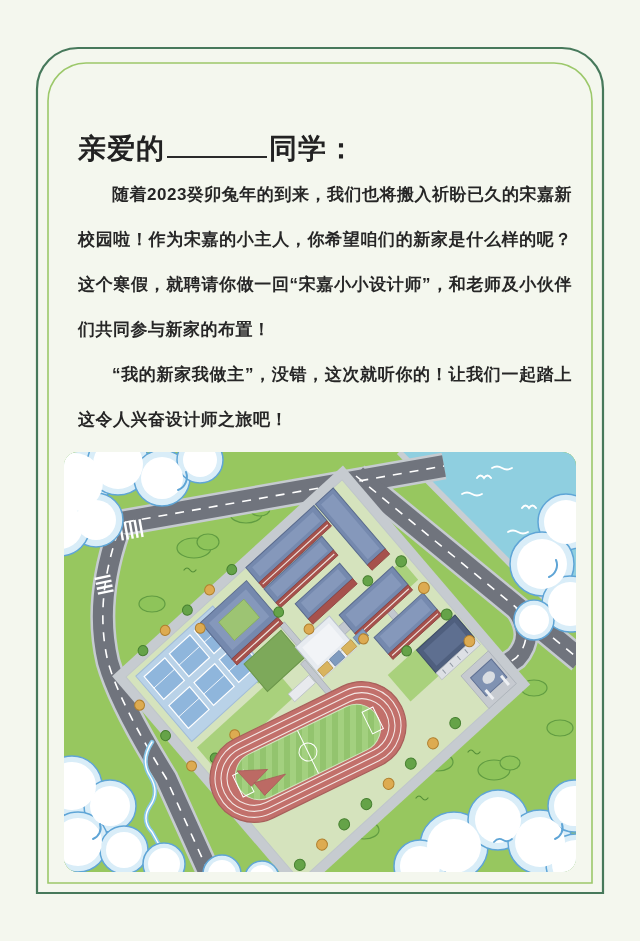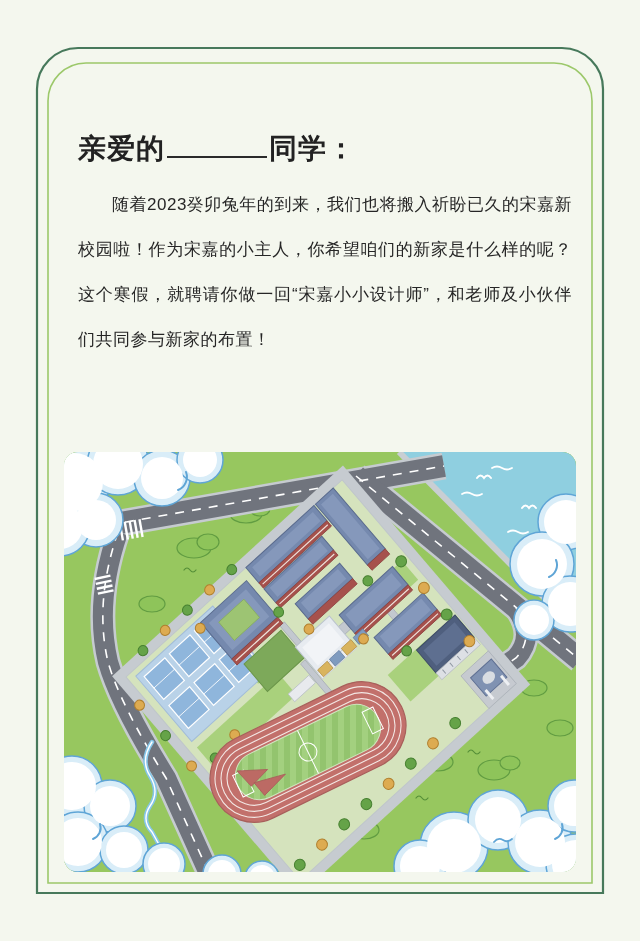--- a/index.html
+++ b/index.html
@@ -10,22 +10,22 @@
   }
   .frame-svg{position:absolute;left:0;top:0;width:640px;height:941px;pointer-events:none;}
   .greeting{
     position:absolute;left:78px;top:130px;
     font-size:28px;font-weight:bold;color:#222;letter-spacing:1px;white-space:nowrap;
   }
   .blank{
     display:inline-block;width:100px;border-bottom:2.5px solid #2a2a2a;margin:0 2px;
   }
   .letter-body{
-    position:absolute;left:78px;top:182px;width:494px;
-    font-size:17px;font-weight:normal;color:#262626;line-height:45px;
+    position:absolute;left:78px;top:172px;width:494px;
+    font-size:17px;font-weight:bold;color:#262626;line-height:45px;
     text-align:justify;letter-spacing:.5px;
   }
   .letter-body p{margin:0;text-indent:2em;}
   .illustration{
     position:absolute;left:64px;top:452px;width:512px;height:420px;
     border-radius:14px;overflow:hidden;background:#97c75f;
   }
   .illustration svg{display:block;}
 </style>
 </head>
@@ -35,20 +35,21 @@
   <path d="M 78 48 H 562 A 41 41 0 0 1 603 89 V 893 H 37 V 89 A 41 41 0 0 1 78 48 Z" fill="none" stroke="#47795b" stroke-width="2.2"></path>
   <path d="M 86 63 H 554 A 38 38 0 0 1 592 101 V 883 H 48 V 101 A 38 38 0 0 1 86 63 Z" fill="none" stroke="#9cc86a" stroke-width="1.6"></path>
 </svg>
 
 <div class="greeting">
   <span>亲爱的</span><span class="blank"></span><span>同学：</span>
 </div>
 
 <div class="letter-body">
   <p>随着2023癸卯兔年的到来，我们也将搬入祈盼已久的宋嘉新校园啦！作为宋嘉的小主人，你希望咱们的新家是什么样的呢？这个寒假，就聘请你做一回“宋嘉小小设计师”，和老师及小伙伴们共同参与新家的布置！</p>
+  <p>“我的新家我做主”，没错，这次就听你的！让我们一起踏上这令人兴奋设计师之旅吧！</p>
 </div>
 
 <div class="illustration">
 <svg viewBox="0 0 512 420" width="512" height="420">
   <defs>
     <pattern id="fieldStripes" width="12" height="12" patternUnits="userSpaceOnUse" patternTransform="rotate(26)">
       <rect width="12" height="12" fill="#a3d07f"></rect>
       <rect width="6" height="12" fill="#93c46e"></rect>
     </pattern>
   </defs>

